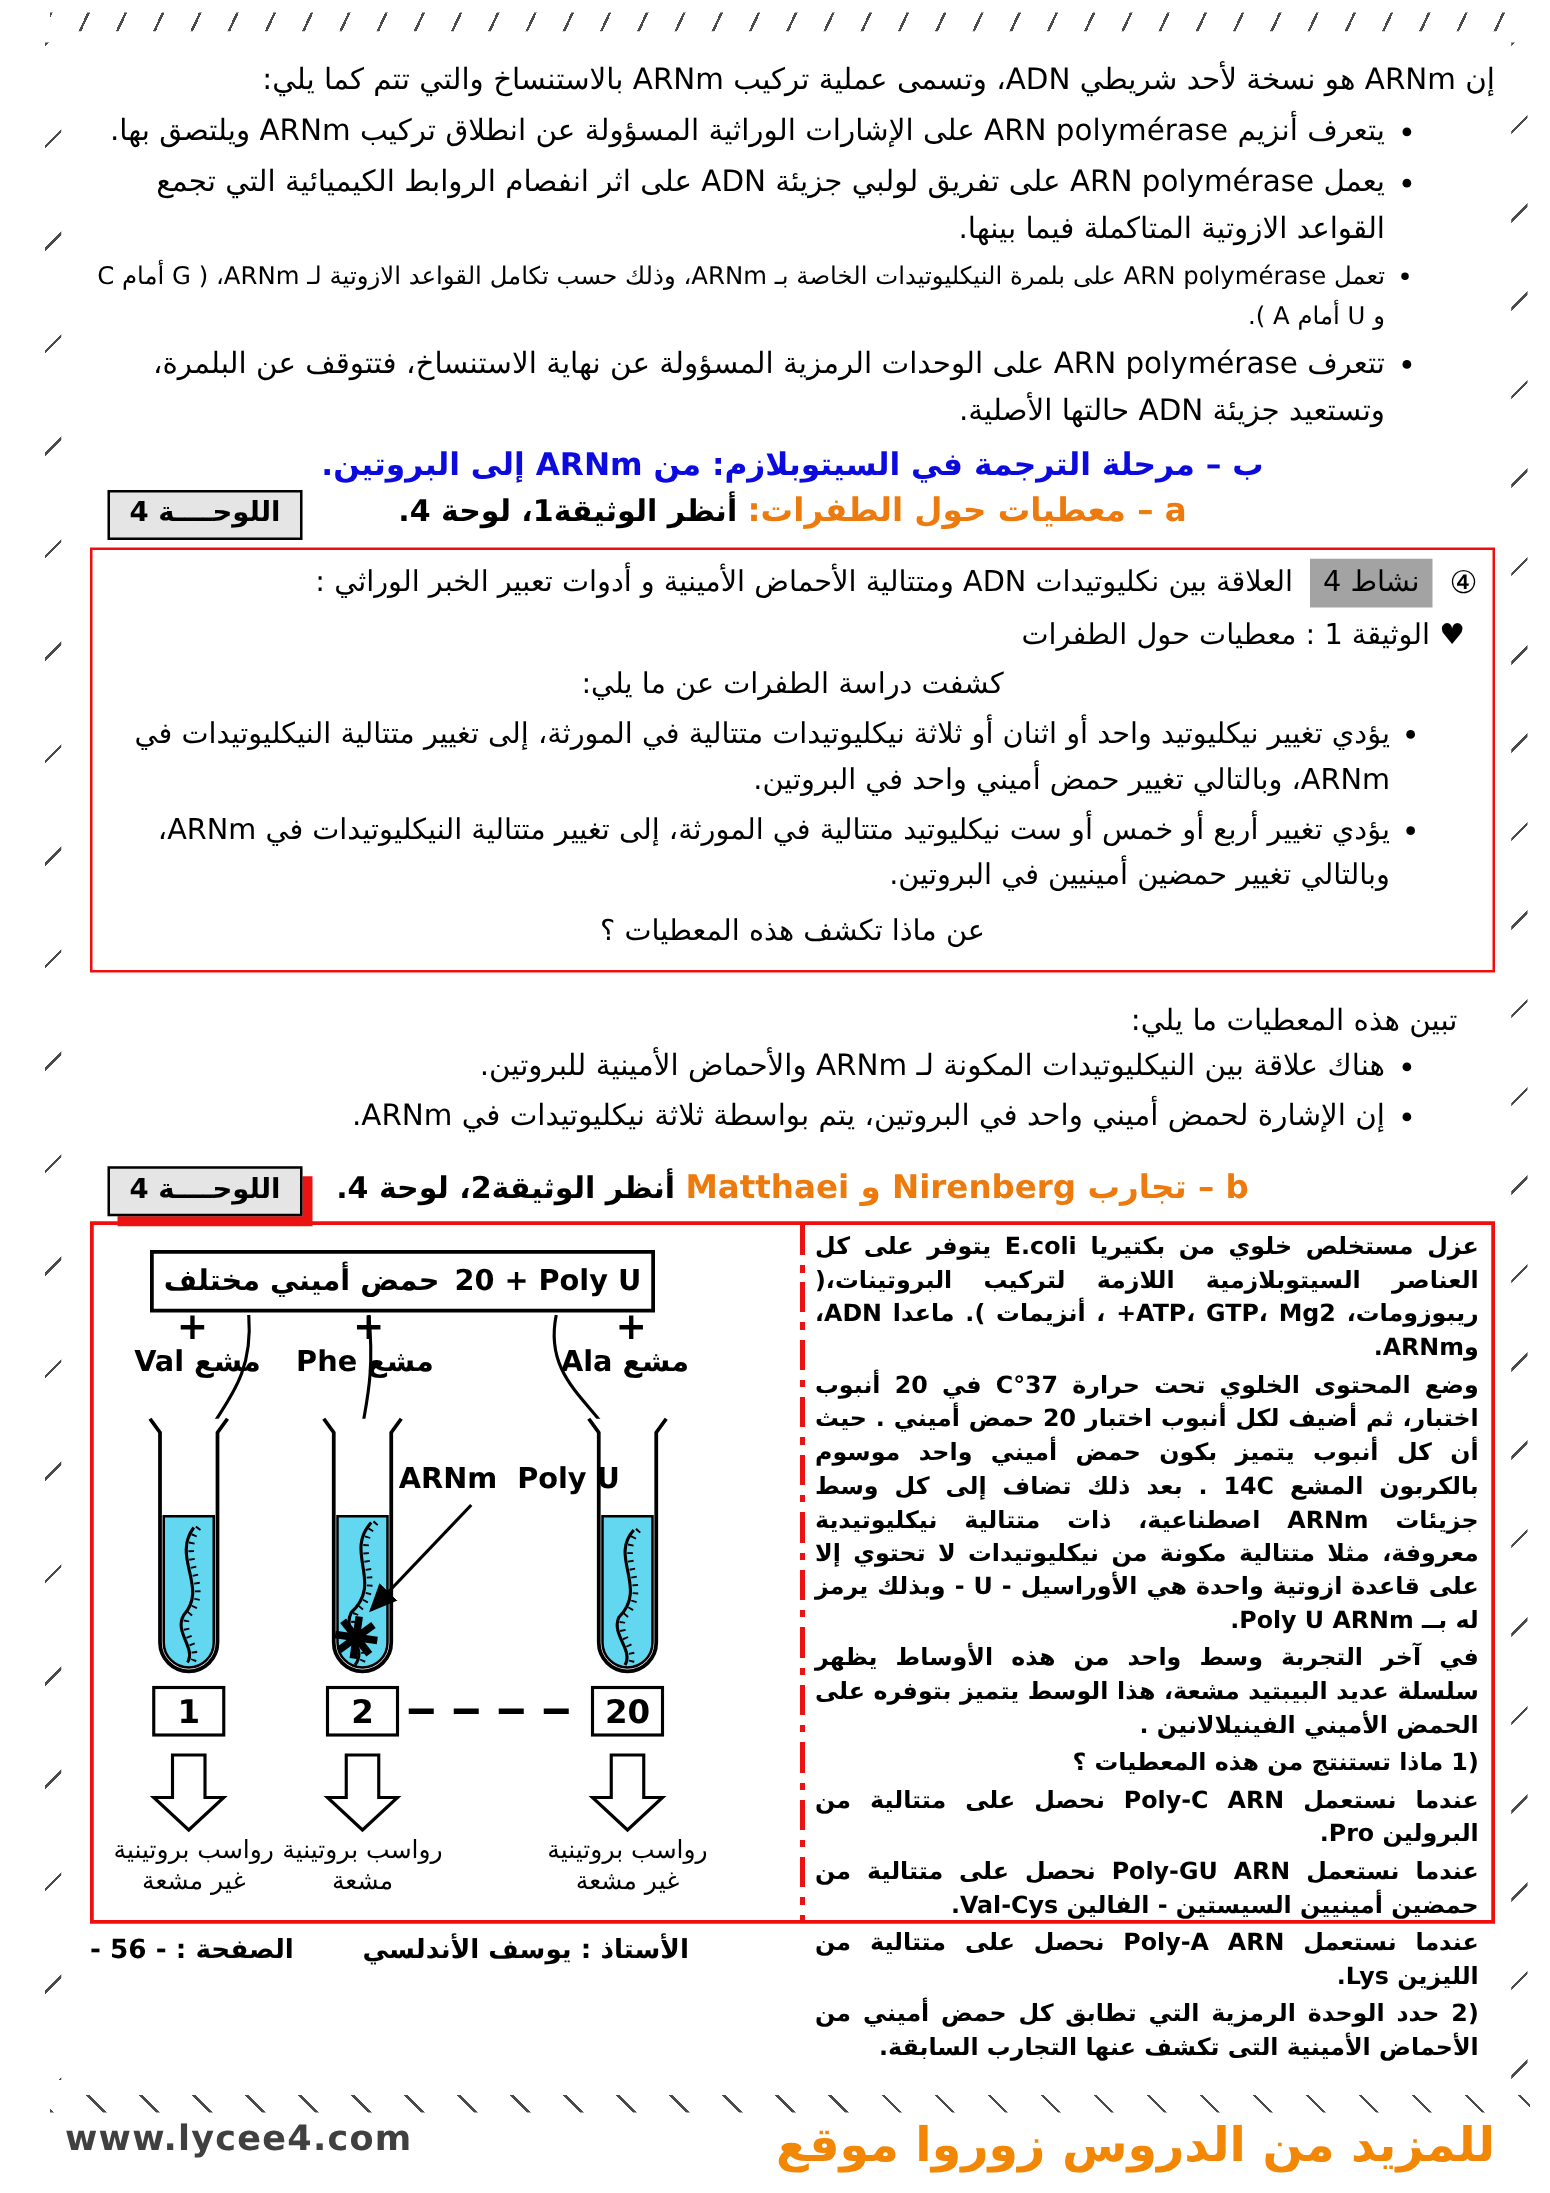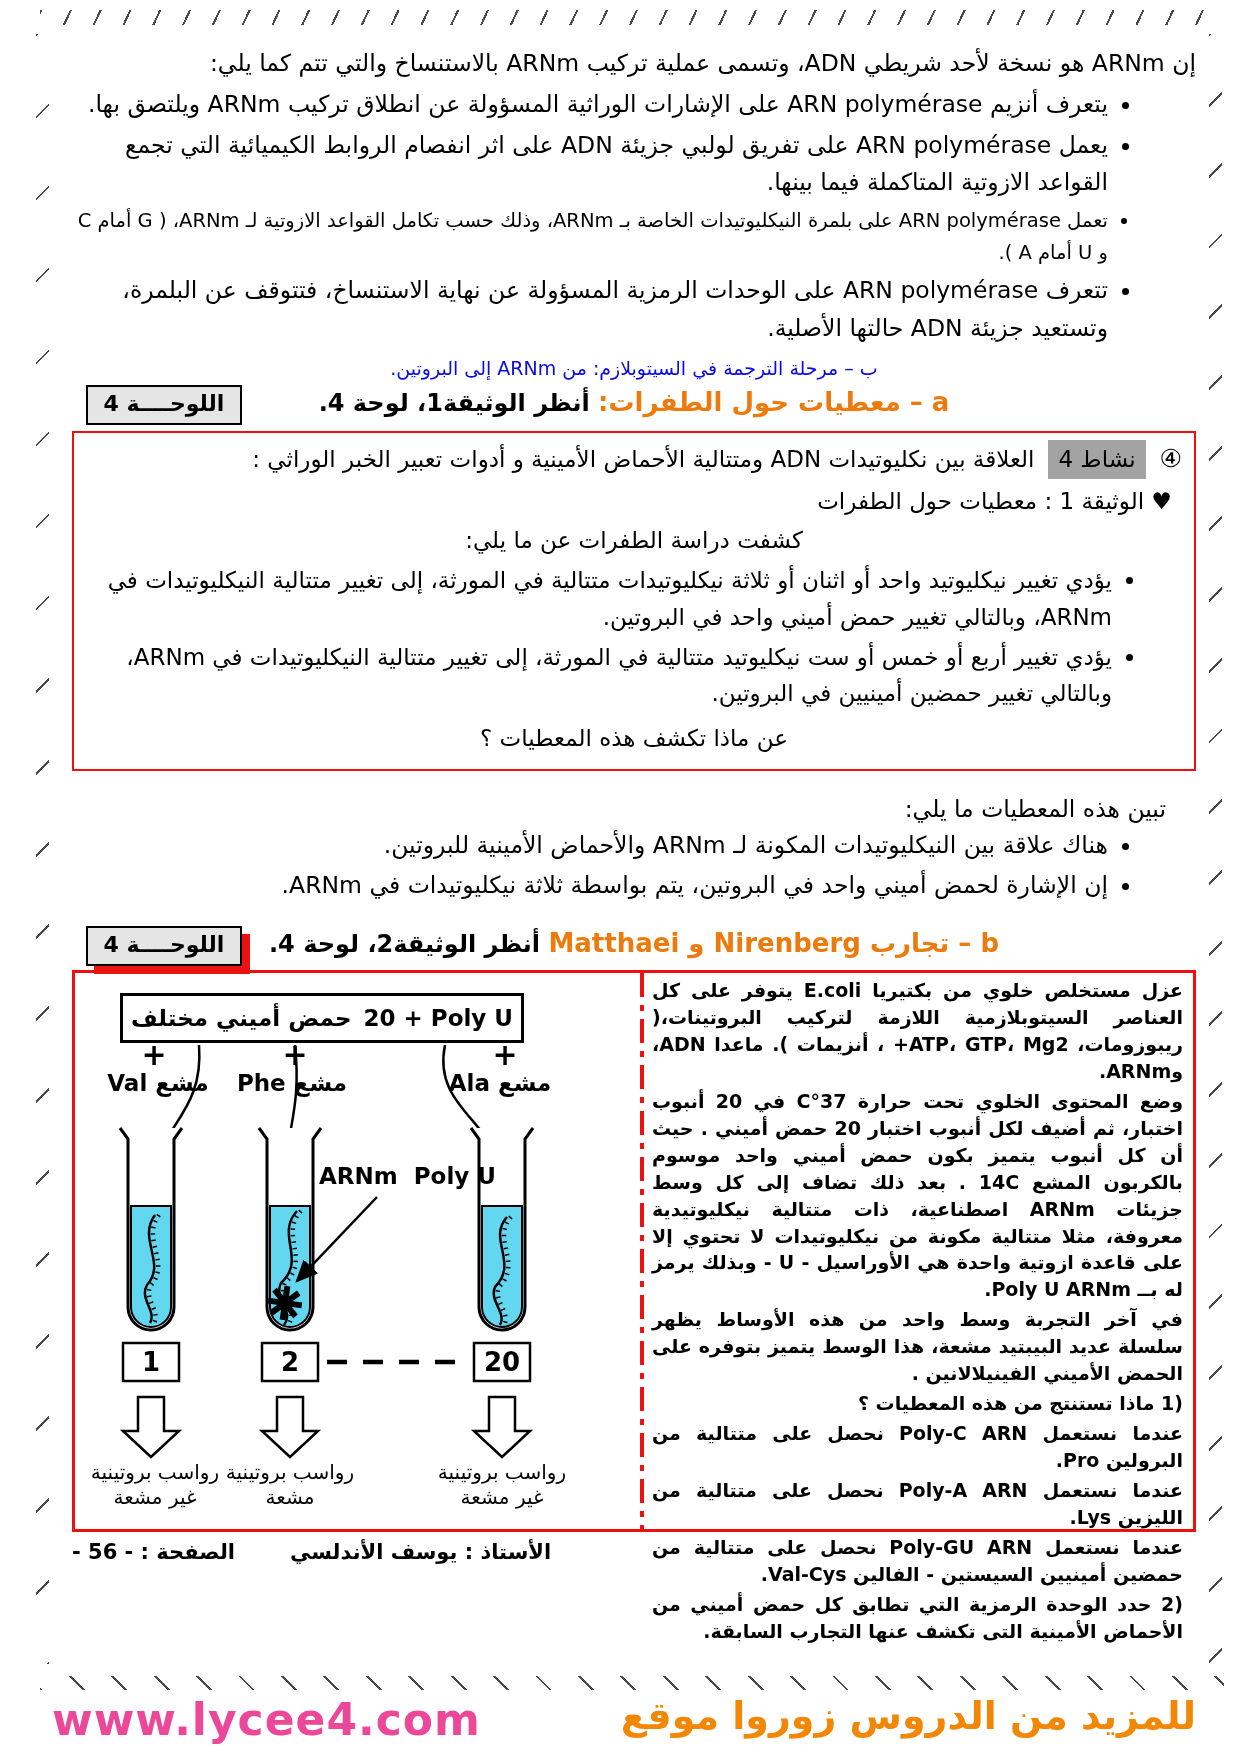--- a/index.html
+++ b/index.html
@@ -17,21 +17,21 @@
   .frame-bottom{position:absolute;top:1676px;left:40px;right:16px;height:14px;
     background:repeating-linear-gradient(45deg,#4a4a4a 0 2px,transparent 2px 30px);}
 
   .content{position:absolute;left:50px;right:44px;top:44px;direction:rtl;text-align:right;margin-left:22px;}
 
   .intro{margin:0 0 4px;font-size:23.5px;line-height:1.62;}
   .toplist{margin:0;padding:0 88px 0 0;list-style:disc;}
   .toplist li{margin:3px 0;font-size:23.5px;line-height:1.6;}
   .toplist li.sm{font-size:19.5px;line-height:1.65;}
 
-  .h-blue{margin:10px 0 0;text-align:center;color:#0b0bdf;font-size:19px;font-weight:normal;}
+  .h-blue{margin:10px 0 0;text-align:center;color:#0b0bdf;font-size:25px;font-weight:bold;}
 
   .head-row{position:relative;height:52px;}
   .head-row .h-center{text-align:center;font-size:24px;font-weight:bold;padding-top:8px;}
   .orange{color:#ed7a0d;font-size:26px;}
   .plate{position:absolute;left:14px;top:6px;width:152px;height:36px;z-index:3;
     border:2.5px solid #000;background:#e5e5e5;font-weight:bold;font-size:22px;
     text-align:center;line-height:34px;}
   .plate.b{box-shadow:8px 8px 0 #ec1212;}
   .head-row.hb{margin-top:16px;margin-bottom:-2px;}
 
@@ -67,21 +67,21 @@
     font-weight:bold;font-size:19px;line-height:1.42;}
   .expcol p{margin:0 0 3px;}
   .qnum{direction:ltr;unicode-bidi:isolate;}
 
   .footline{position:relative;height:34px;margin-top:6px;font-weight:bold;font-size:21px;}
   .fp{position:absolute;left:0;right:0;text-align:left;top:2px;}
   .ft{position:absolute;left:218px;top:2px;}
 
   .bottom{position:absolute;left:52px;right:44px;top:1694px;display:flex;
     justify-content:space-between;align-items:flex-start;direction:ltr;}
-  .site{font-size:44px;font-weight:bold;color:#ec4899;letter-spacing:1px;}
+  .site{font-size:28px;font-weight:bold;color:#404040;letter-spacing:1px;}
   .promo{font-size:38px;font-weight:bold;color:#f28705;direction:rtl;}
 
   svg .tube{fill:#fff;stroke:#000;stroke-width:3;}
   svg .liq{fill:#63d6f0;stroke:#000;stroke-width:2;}
   svg .sq{fill:none;stroke:#000;stroke-width:2.5;}
   svg .hair{fill:none;stroke:#000;stroke-width:4.5;stroke-dasharray:1.5 5;}
   svg .carr{fill:none;stroke:#000;stroke-width:2.5;}
   svg .nbox{fill:#fff;stroke:#000;stroke-width:2.5;}
   svg .ntxt{font-family:"DejaVu Sans",sans-serif;font-size:26px;font-weight:bold;text-anchor:middle;}
   svg .barrow{fill:#fff;stroke:#000;stroke-width:2.5;}
@@ -237,22 +237,22 @@
 
     <div class="expcol" dir="rtl">
       <p>عزل مستخلص خلوي من بكتيريا E.coli يتوفر على كل العناصر السيتوبلازمية اللازمة لتركيب البروتينات،( ريبوزومات، ATP، GTP، Mg2+ ، أنزيمات ). ماعدا ADN، وARNm.</p>
       <p>وضع المحتوى الخلوي تحت حرارة 37°C في 20 أنبوب اختبار، ثم أضيف لكل أنبوب اختبار 20 حمض أميني . حيث أن كل أنبوب يتميز بكون حمض أميني واحد موسوم بالكربون المشع 14C . بعد ذلك تضاف إلى كل وسط جزيئات ARNm اصطناعية، ذات متتالية نيكليوتيدية معروفة، مثلا متتالية مكونة من نيكليوتيدات لا تحتوي إلا على قاعدة ازوتية واحدة هي الأوراسيل - U - وبذلك يرمز له بــ Poly U ARNm.</p>
       <p>في آخر التجربة وسط واحد من هذه الأوساط يظهر سلسلة عديد البيبتيد مشعة، هذا الوسط يتميز بتوفره على الحمض الأميني الفينيلالانين .</p>
       <p>
         <span class="qnum">1)</span>
         <span>ماذا تستنتج من هذه المعطيات ؟</span>
       </p>
       <p>عندما نستعمل Poly-C ARN نحصل على متتالية من البرولين Pro.</p>
+      <p>عندما نستعمل Poly-GU ARN نحصل على متتالية من حمضين أمينيين السيستين - الفالين Val-Cys.</p>
       <p>عندما نستعمل Poly-A ARN نحصل على متتالية من الليزين Lys.</p>
-      <p>عندما نستعمل Poly-GU ARN نحصل على متتالية من حمضين أمينيين السيستين - الفالين Val-Cys.</p>
       <p>
         <span class="qnum">2)</span>
         <span>حدد الوحدة الرمزية التي تطابق كل حمض أميني من الأحماض الأمينية التى تكشف عنها التجارب السابقة.</span>
       </p>
     </div>
   </div>
 
   <div class="footline">
     <span class="fp">الصفحة : - 56 -</span>
     <span class="ft">الأستاذ : يوسف الأندلسي</span>

